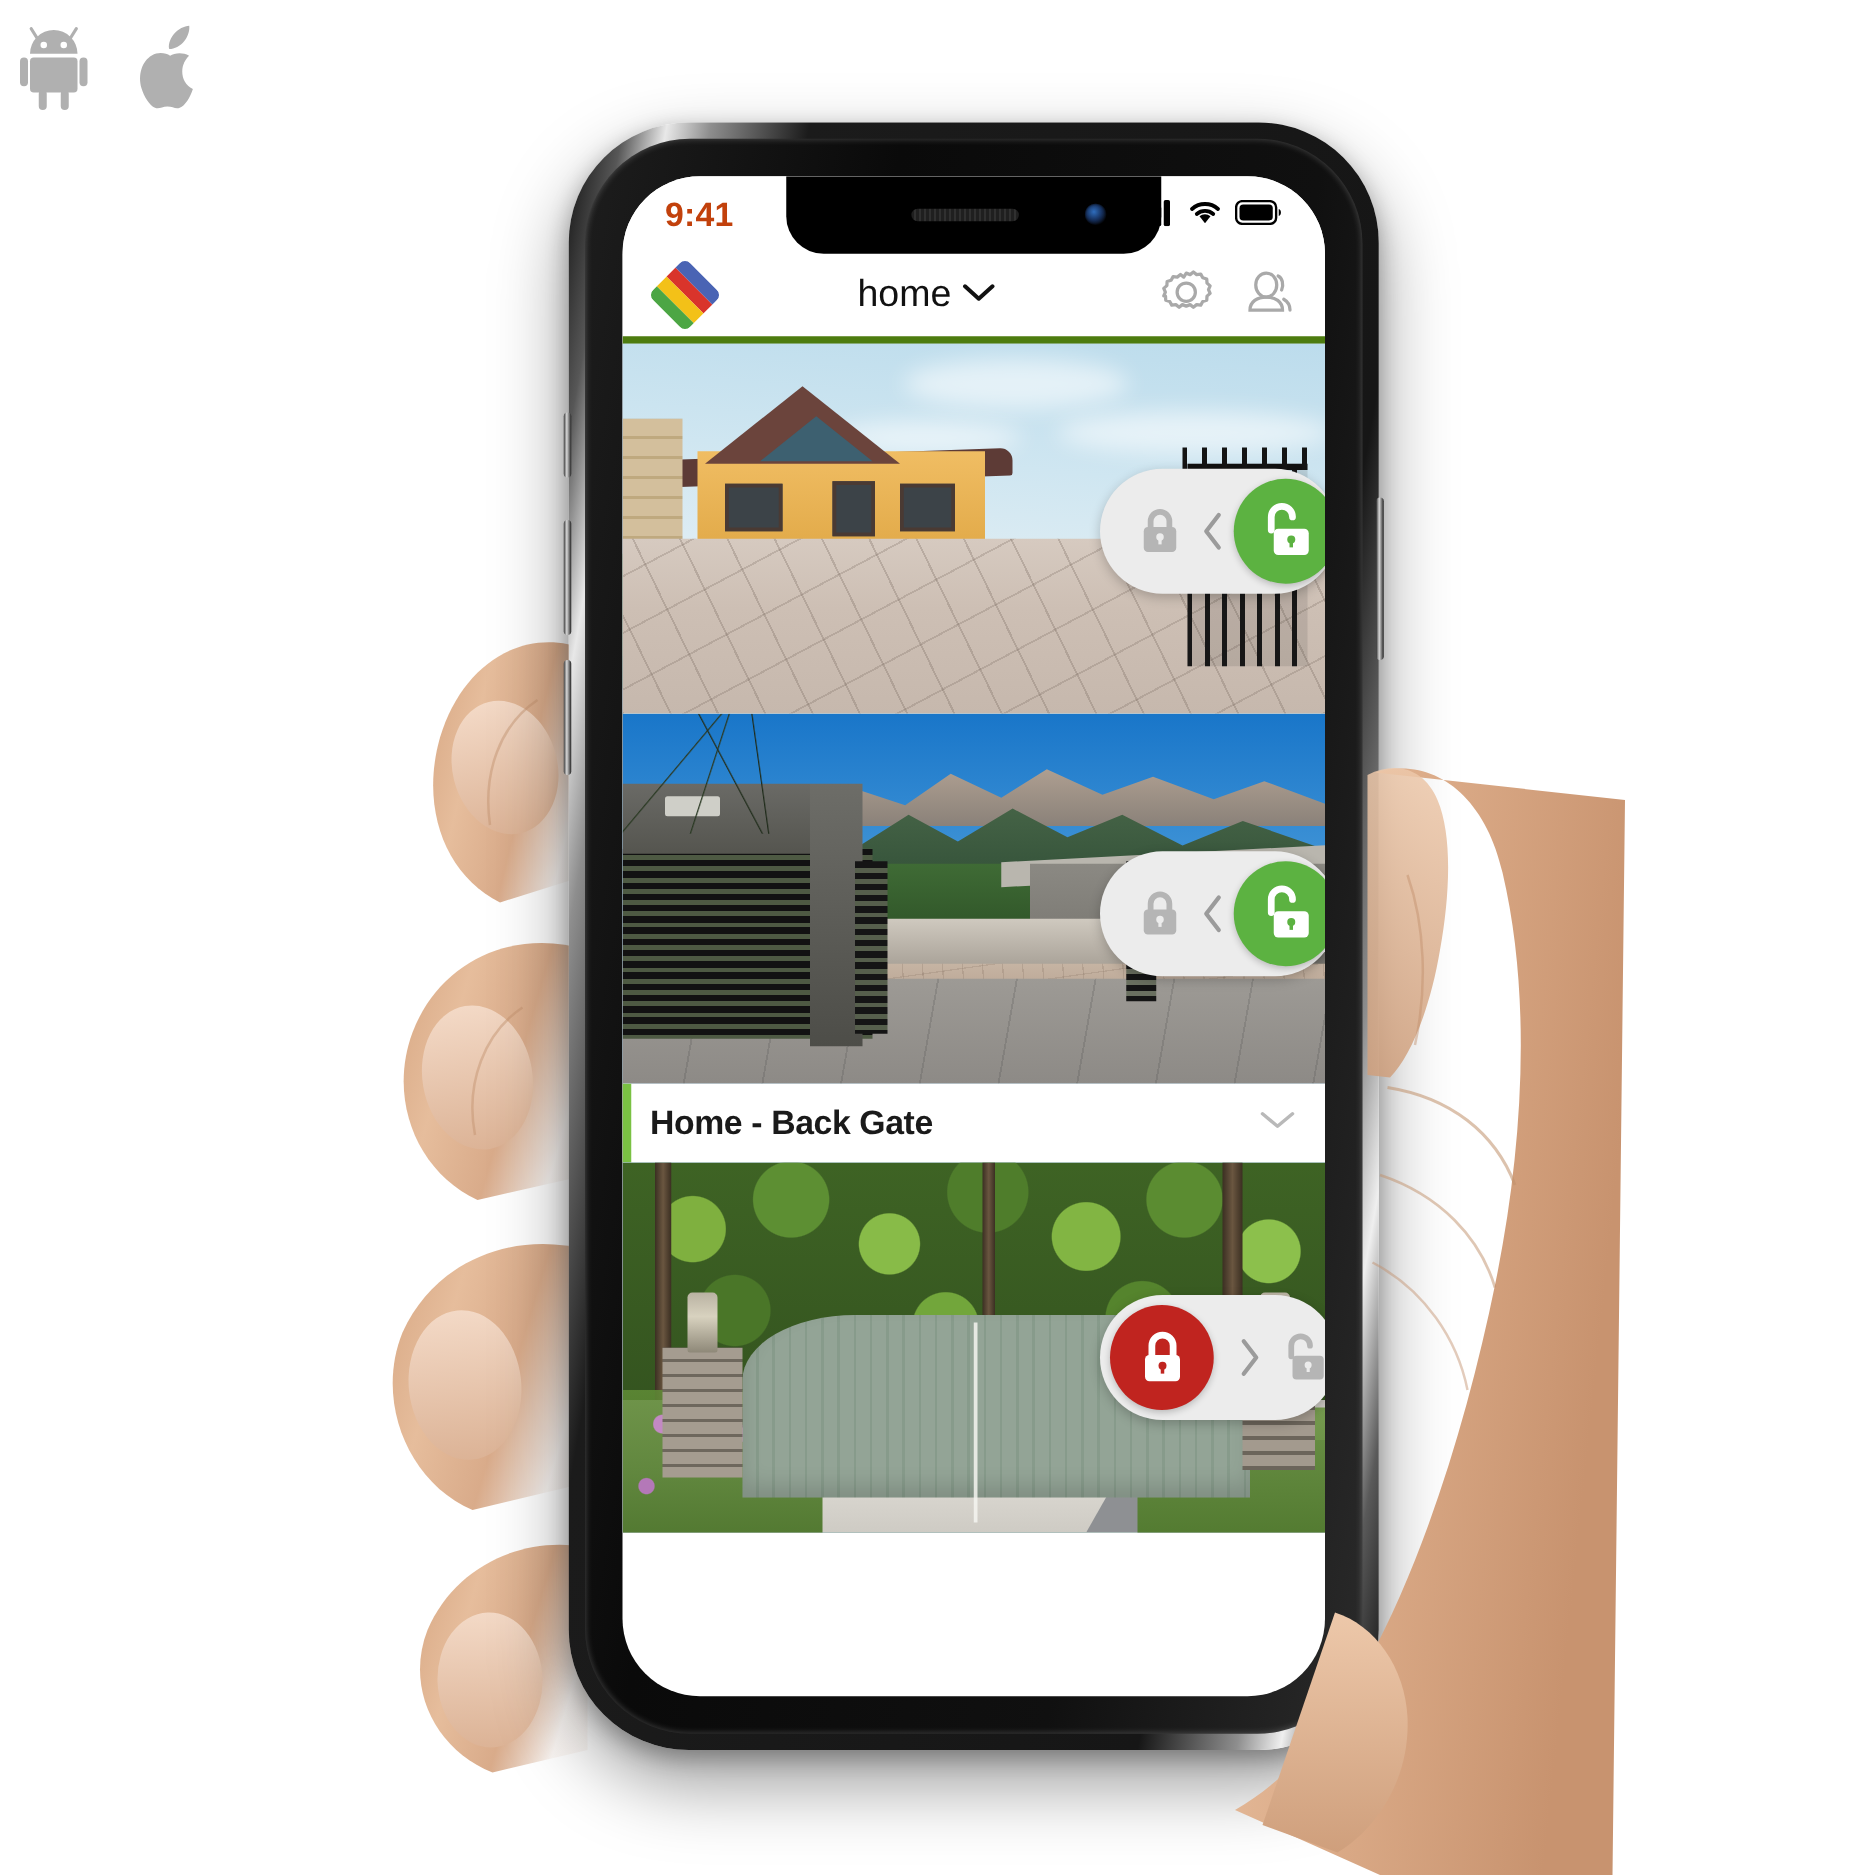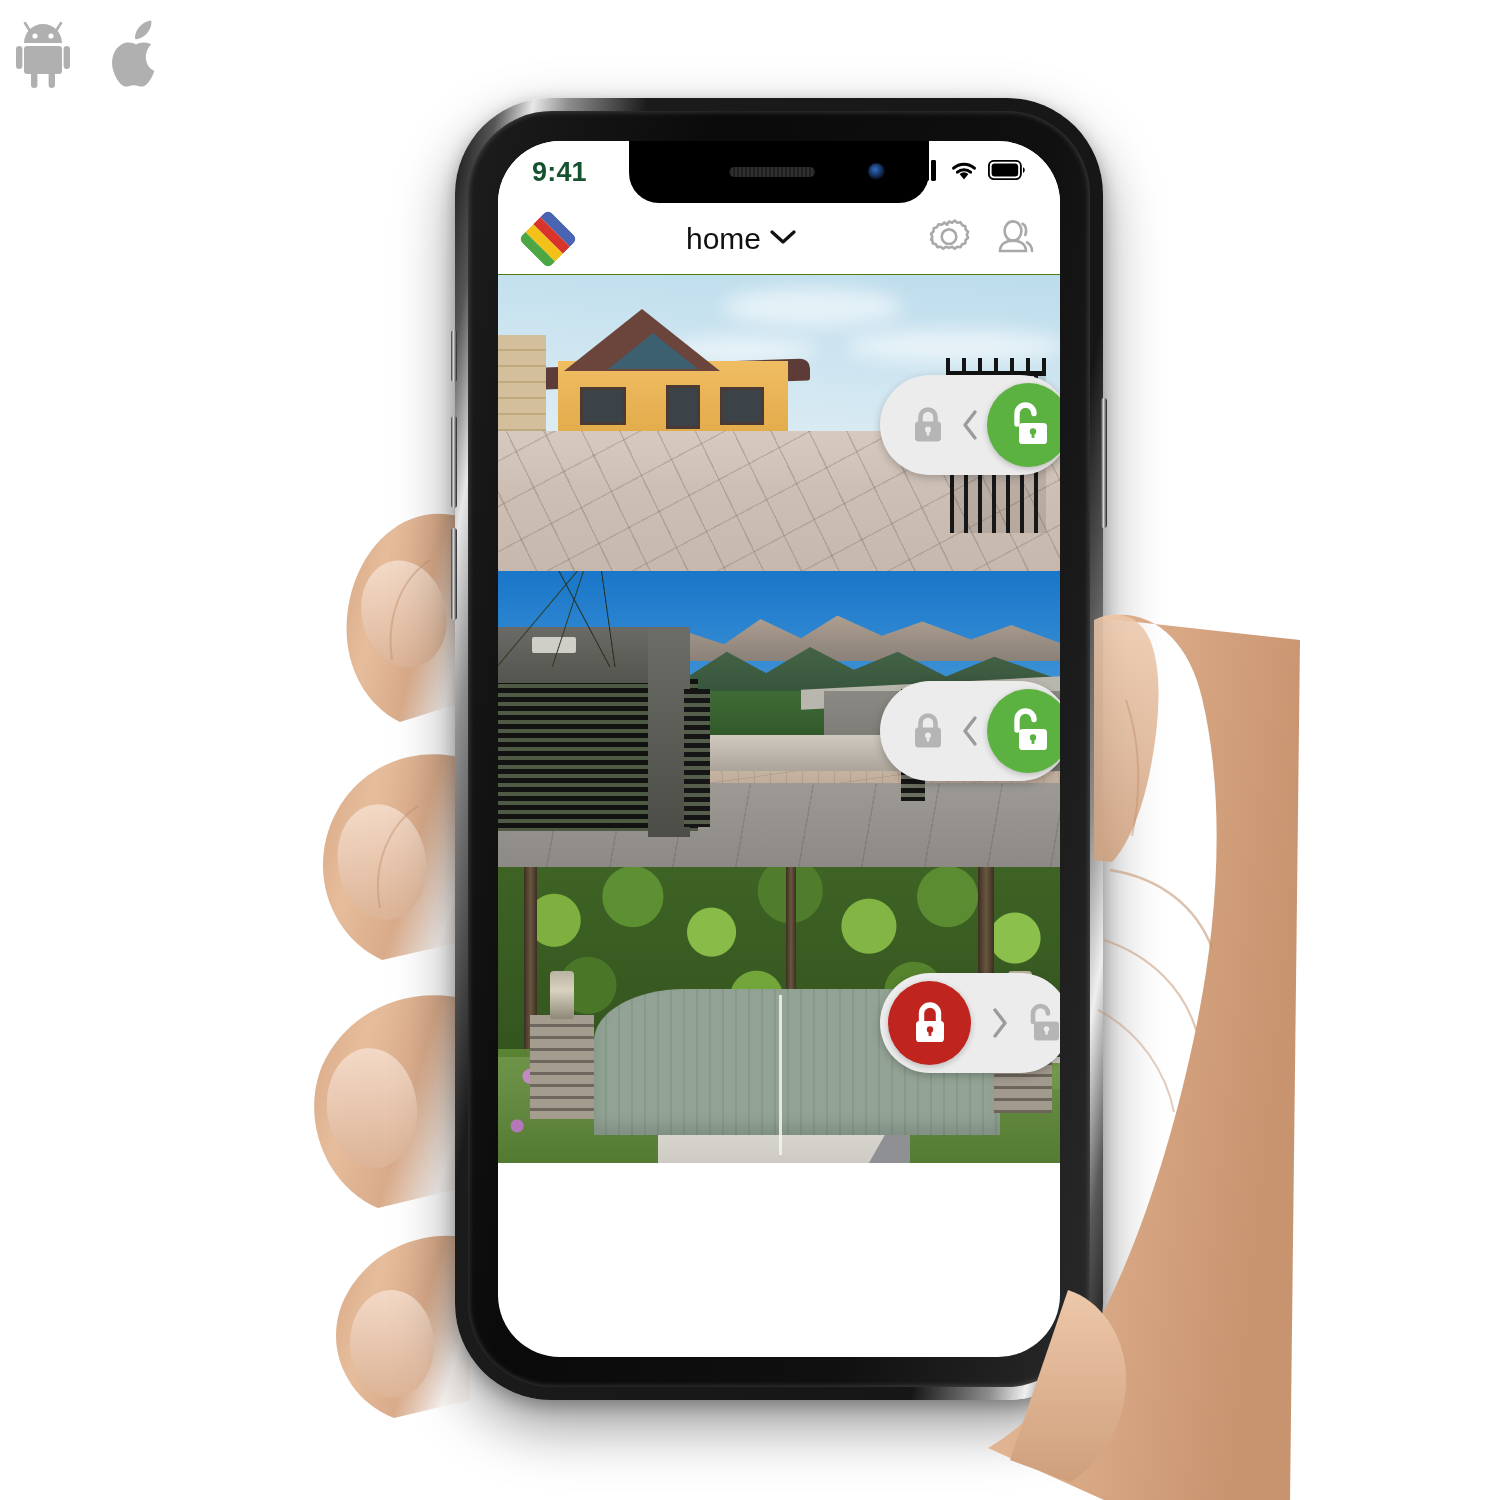--- a/index.html
+++ b/index.html
@@ -58,28 +58,28 @@
     width: 17px; height: 17px; border-radius: 50%;
     background: radial-gradient(circle at 42% 38%, #2f6dbd 0%, #16305d 45%, #070a11 75%);
     box-shadow: inset 0 0 2px #000;
   }
 
   
   .statusbar {
     position: relative; height: 62px; display: flex; align-items: center;
     justify-content: space-between; padding: 0 34px; background: #fff; z-index: 20;
   }
-  .status-time { font-size: 27px; font-weight: 700; color: #14532d; letter-spacing: .2px; }
+  .status-time { font-size: 27px; font-weight: 700; color: #c2410c; letter-spacing: .2px; }
   .status-right { display: flex; align-items: center; gap: 10px; }
 
   
   .app-header {
     position: relative; height: 72px; background: #fff;
     display: flex; align-items: center; padding: 0 22px;
-    border-bottom: 1px solid #4d7c0f;
+    border-bottom: 6px solid #4d7c0f;
   }
   .logo-wrap { width: 56px; height: 56px; display: flex; align-items: center; justify-content: center; }
   .logo {
     width: 42px; height: 42px; transform: rotate(45deg);
     border-radius: 6px; overflow: hidden; display: flex; flex-direction: column;
   }
   .logo i { display: block; flex: 1; }
   .header-title {
     flex: 1; display: flex; align-items: center; justify-content: center; gap: 9px;
     margin-left: -20px;
@@ -481,20 +481,29 @@
                   <rect x="14" y="23" width="28" height="21" rx="3.6" fill="#fff"></rect>
                   <circle cx="28" cy="31.5" r="3.2" fill="#5cb241"></circle>
                   <rect x="26.6" y="31.5" width="2.8" height="6.4" fill="#5cb241"></rect>
                 </svg>
               </span>
             </div>
           </div>
         </div>
 
         <div>
+          <div class="card-header">
+            <span class="accent"></span>
+            <span class="title">Home - Back Gate</span>
+            <span class="chev">
+              <svg width="32" height="20" viewBox="0 0 32 20">
+                <path d="M4 5 L16 15 L28 5" stroke="#b9b9b9" stroke-width="2.8" fill="none" stroke-linecap="round" stroke-linejoin="round"></path>
+              </svg>
+            </span>
+          </div>
           <div class="cam">
             <div class="s3-forest"></div>
             <div class="s3-trunk" style="left:26px;height:200px;"></div>
             <div class="s3-trunk" style="left:288px;height:150px;width:10px;"></div>
             <div class="s3-trunk" style="right:66px;height:190px;width:16px;"></div>
             <div class="s3-ground"></div>
             <div class="s3-asphalt"></div>
             <div class="s3-flowersL"></div>
             <div class="s3-flowersR"></div>
             <div class="s3-shadow"></div>

